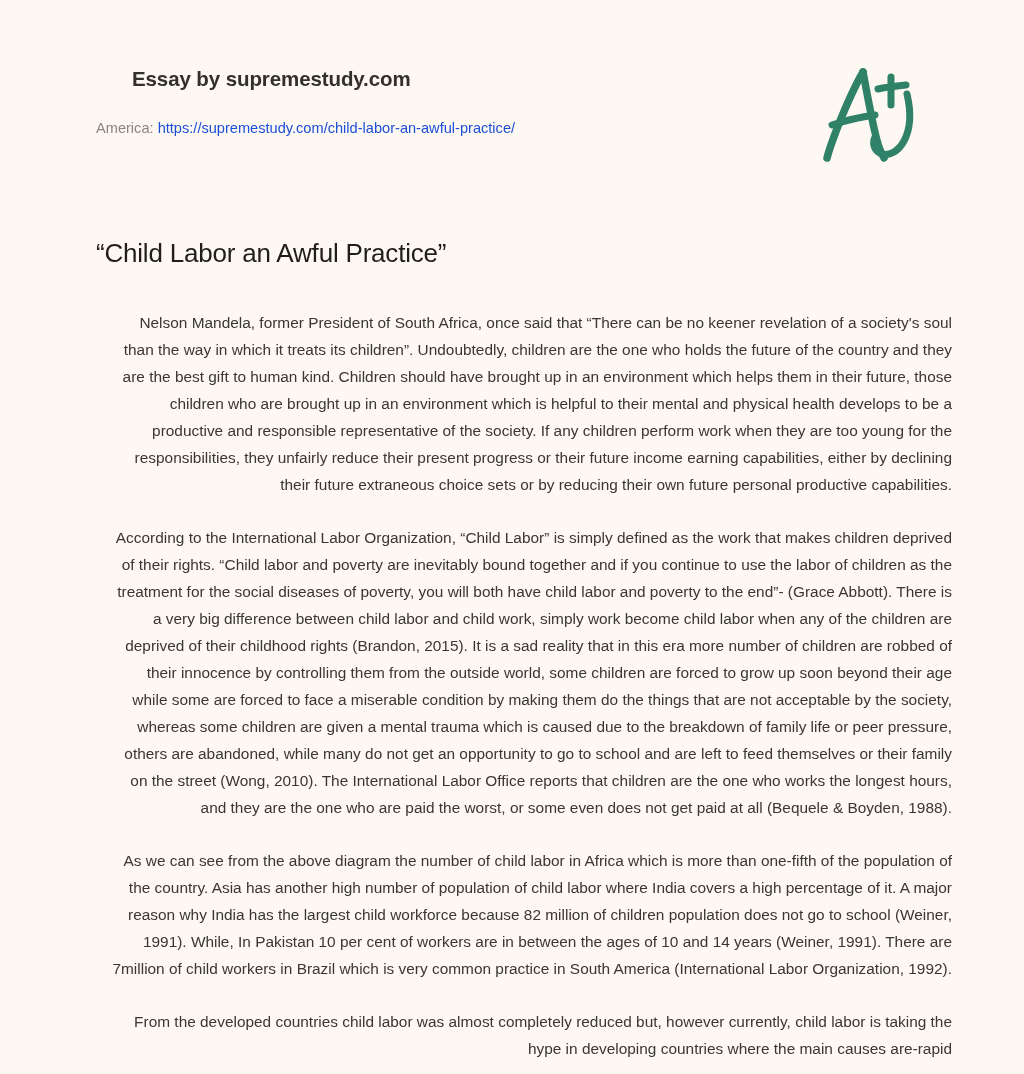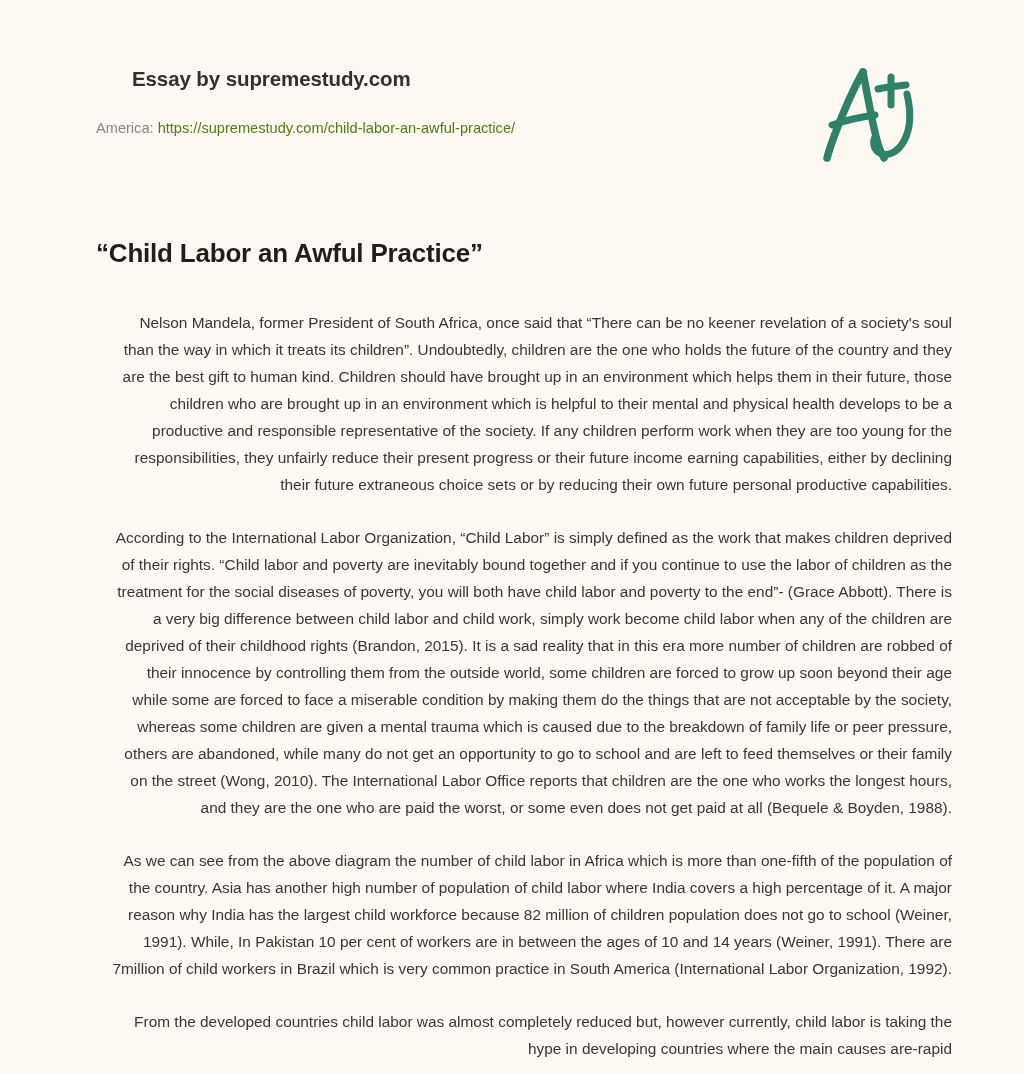--- a/index.html
+++ b/index.html
@@ -50,21 +50,21 @@
     left: 96px;
     top: 120px;
     font-size: 14.6px;
     white-space: nowrap;
     color: #8a8580;
   }
   .source-label {
     color: #8a8580;
   }
   .source-url {
-    color: #4d7c0f;
+    color: #1d4ed8;
     text-decoration: none;
   }
 
   
   .logo {
     position: absolute;
     left: 812px;
     top: 58px;
     width: 108px;
     height: 114px;
@@ -78,21 +78,21 @@
   
   .content {
     position: absolute;
     left: 96px;
     top: 236px;
     width: 856px;
   }
 
   .essay-title {
     font-size: 26px;
-    font-weight: bold;
+    font-weight: normal;
     line-height: 1.35;
     color: #201d1b;
     margin: 0 0 38px 0;
     letter-spacing: -0.2px;
   }
 
   .para {
     font-size: 15.4px;
     line-height: 27px;
     color: #3a3632;

